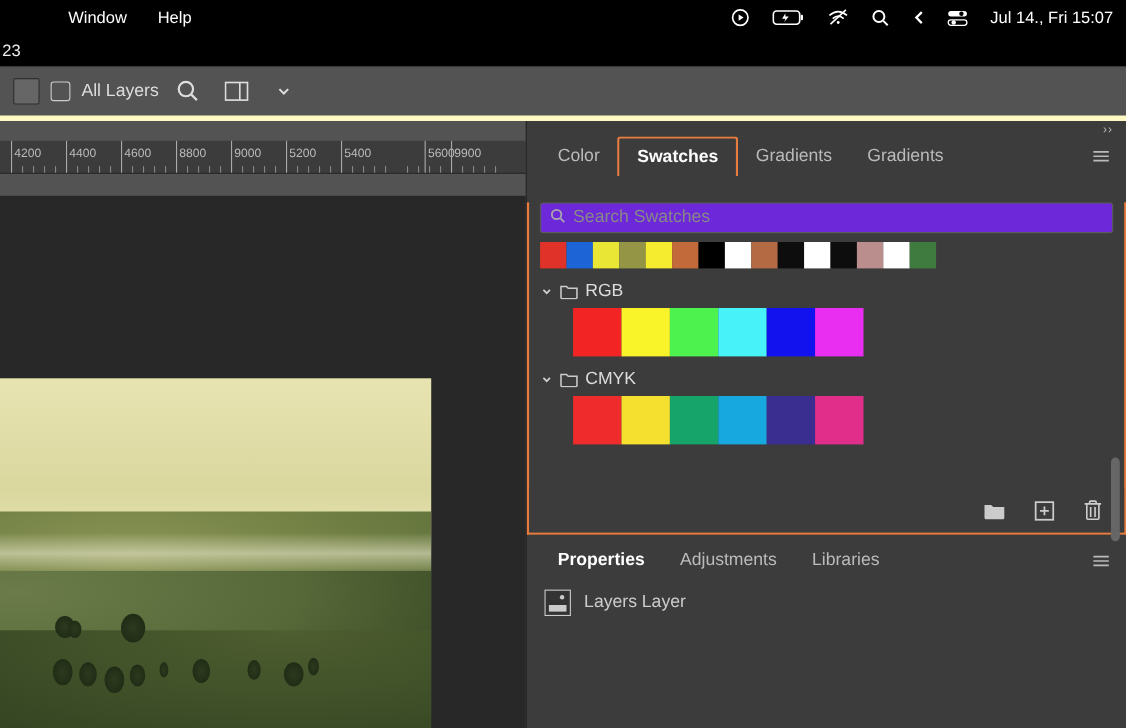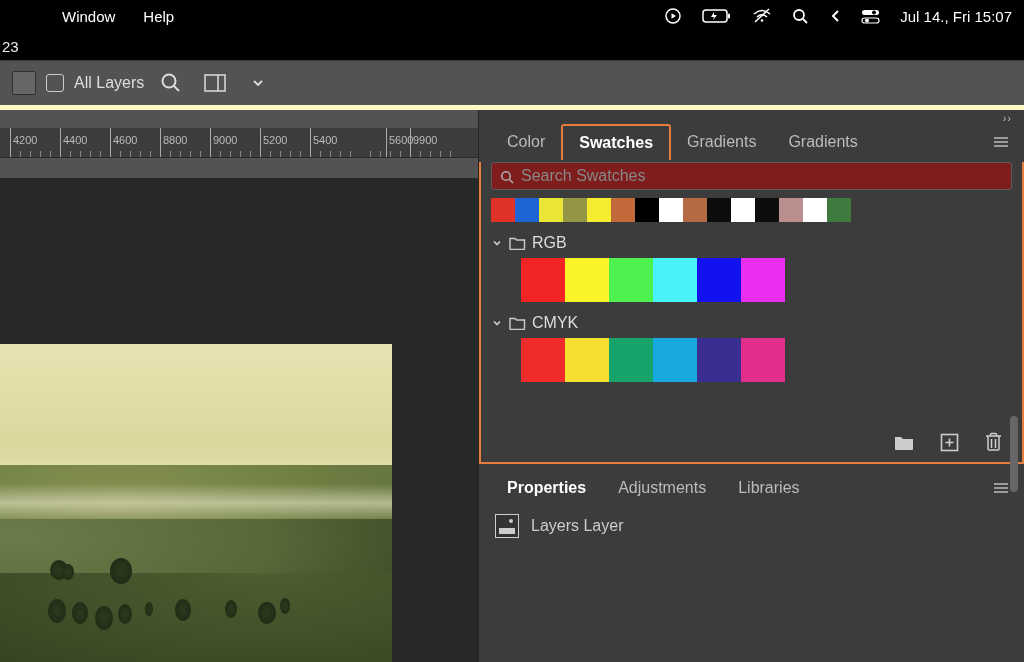--- a/index.html
+++ b/index.html
@@ -42,21 +42,21 @@
 
 .panels { width:546px; background:#3c3c3c; position:relative; border-left:1px solid #262626; }
 .collapser { position:absolute; top:2px; right:12px; color:#bbb; font-size:11px; letter-spacing:1px; }
 .tabs { display:flex; align-items:center; height:36px; padding-left:12px; margin-top:14px; }
 .tab { padding:8px 16px; font-size:16px; color:#bbb; cursor:default; }
 .tab.active { color:#fff; font-weight:600; }
 .tab.highlight { border:2px solid #e87c3e; border-bottom:none; border-radius:3px 3px 0 0; }
 .panel-menu { margin-left:auto; padding-right:14px; color:#bbb; }
 
 .swatches-body { border:2px solid #e87c3e; border-top:none; margin:0 0; padding-bottom:0; }
-.searchbar { margin:2px 10px 8px; display:flex; align-items:flex-end; background:#7f1d1d; border:1px solid #5b5b5b; border-radius:3px; padding:4px 8px; font-size:16px; color:#ddd; }
+.searchbar { margin:24px 10px 8px; display:flex; align-items:flex-start; background:#6d28d9; border:1px solid #5b5b5b; border-radius:3px; padding:4px 8px; font-size:16px; color:#ddd; }
 .searchbar input { flex:1; background:transparent; border:none; color:#ddd; font-size:16px; outline:none; margin-left:6px; }
 .searchbar input::placeholder{color:#888;}
 .recent-row { display:flex; margin:2px 10px 10px; }
 .sw { width:24px; height:24px; }
 .sw-group { margin:2px 10px; }
 .group-head { display:flex; align-items:center; gap:6px; padding:2px 0; font-size:16px; color:#ddd; }
 .group-swatches { display:flex; margin-left:30px; padding:4px 0 8px; }
 .big-sw { width:44px; height:44px; }
 .scrollbar { position:absolute; right:6px; top:306px; width:8px; height:76px; background:#666; border-radius:4px; }
 .swatches-foot { height:40px; display:flex; align-items:center; justify-content:flex-end; gap:26px; padding:0 20px; background:#3c3c3c; }

